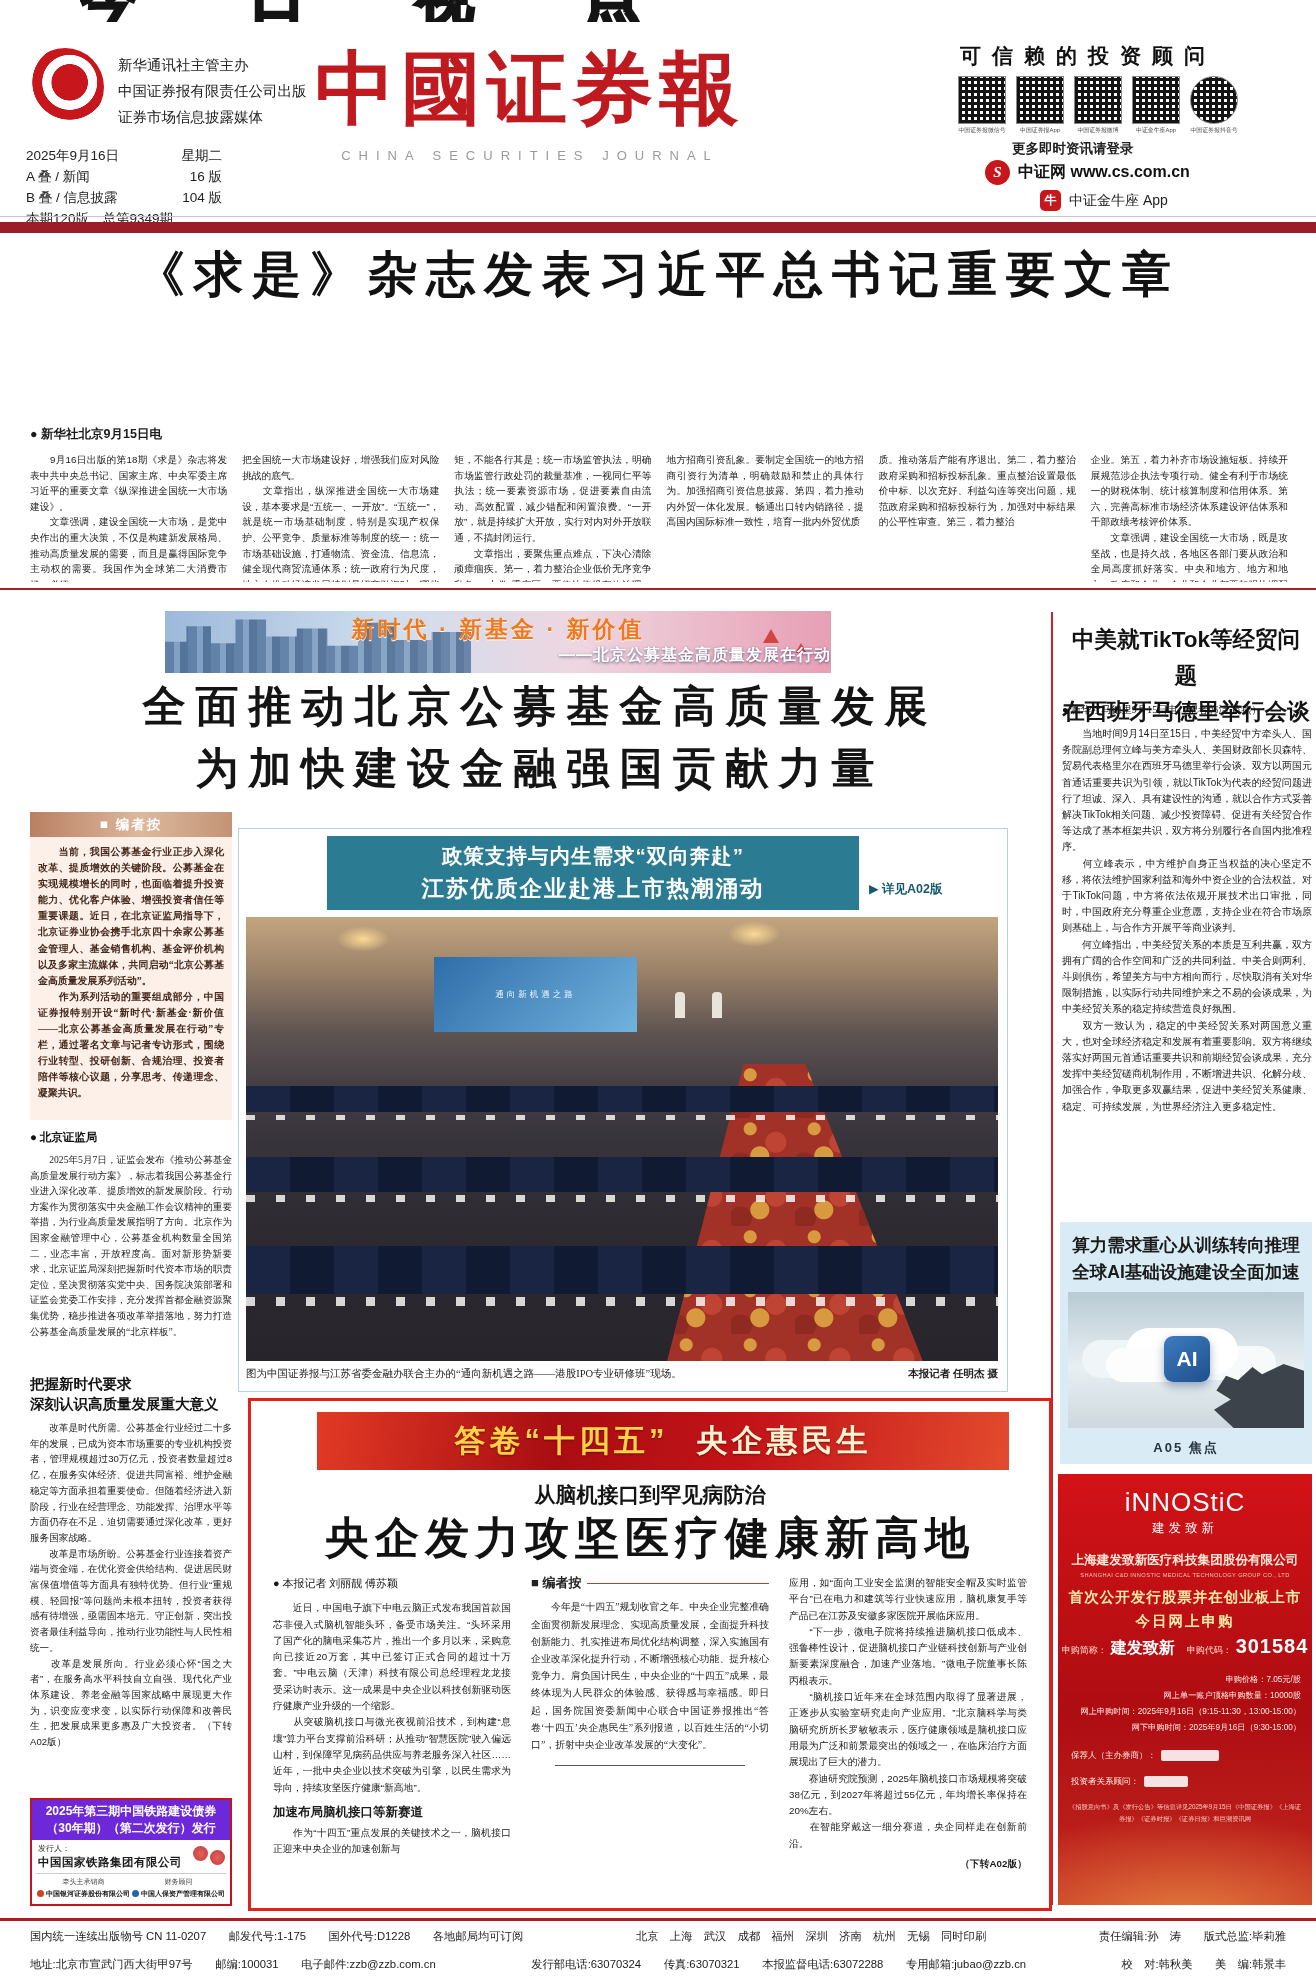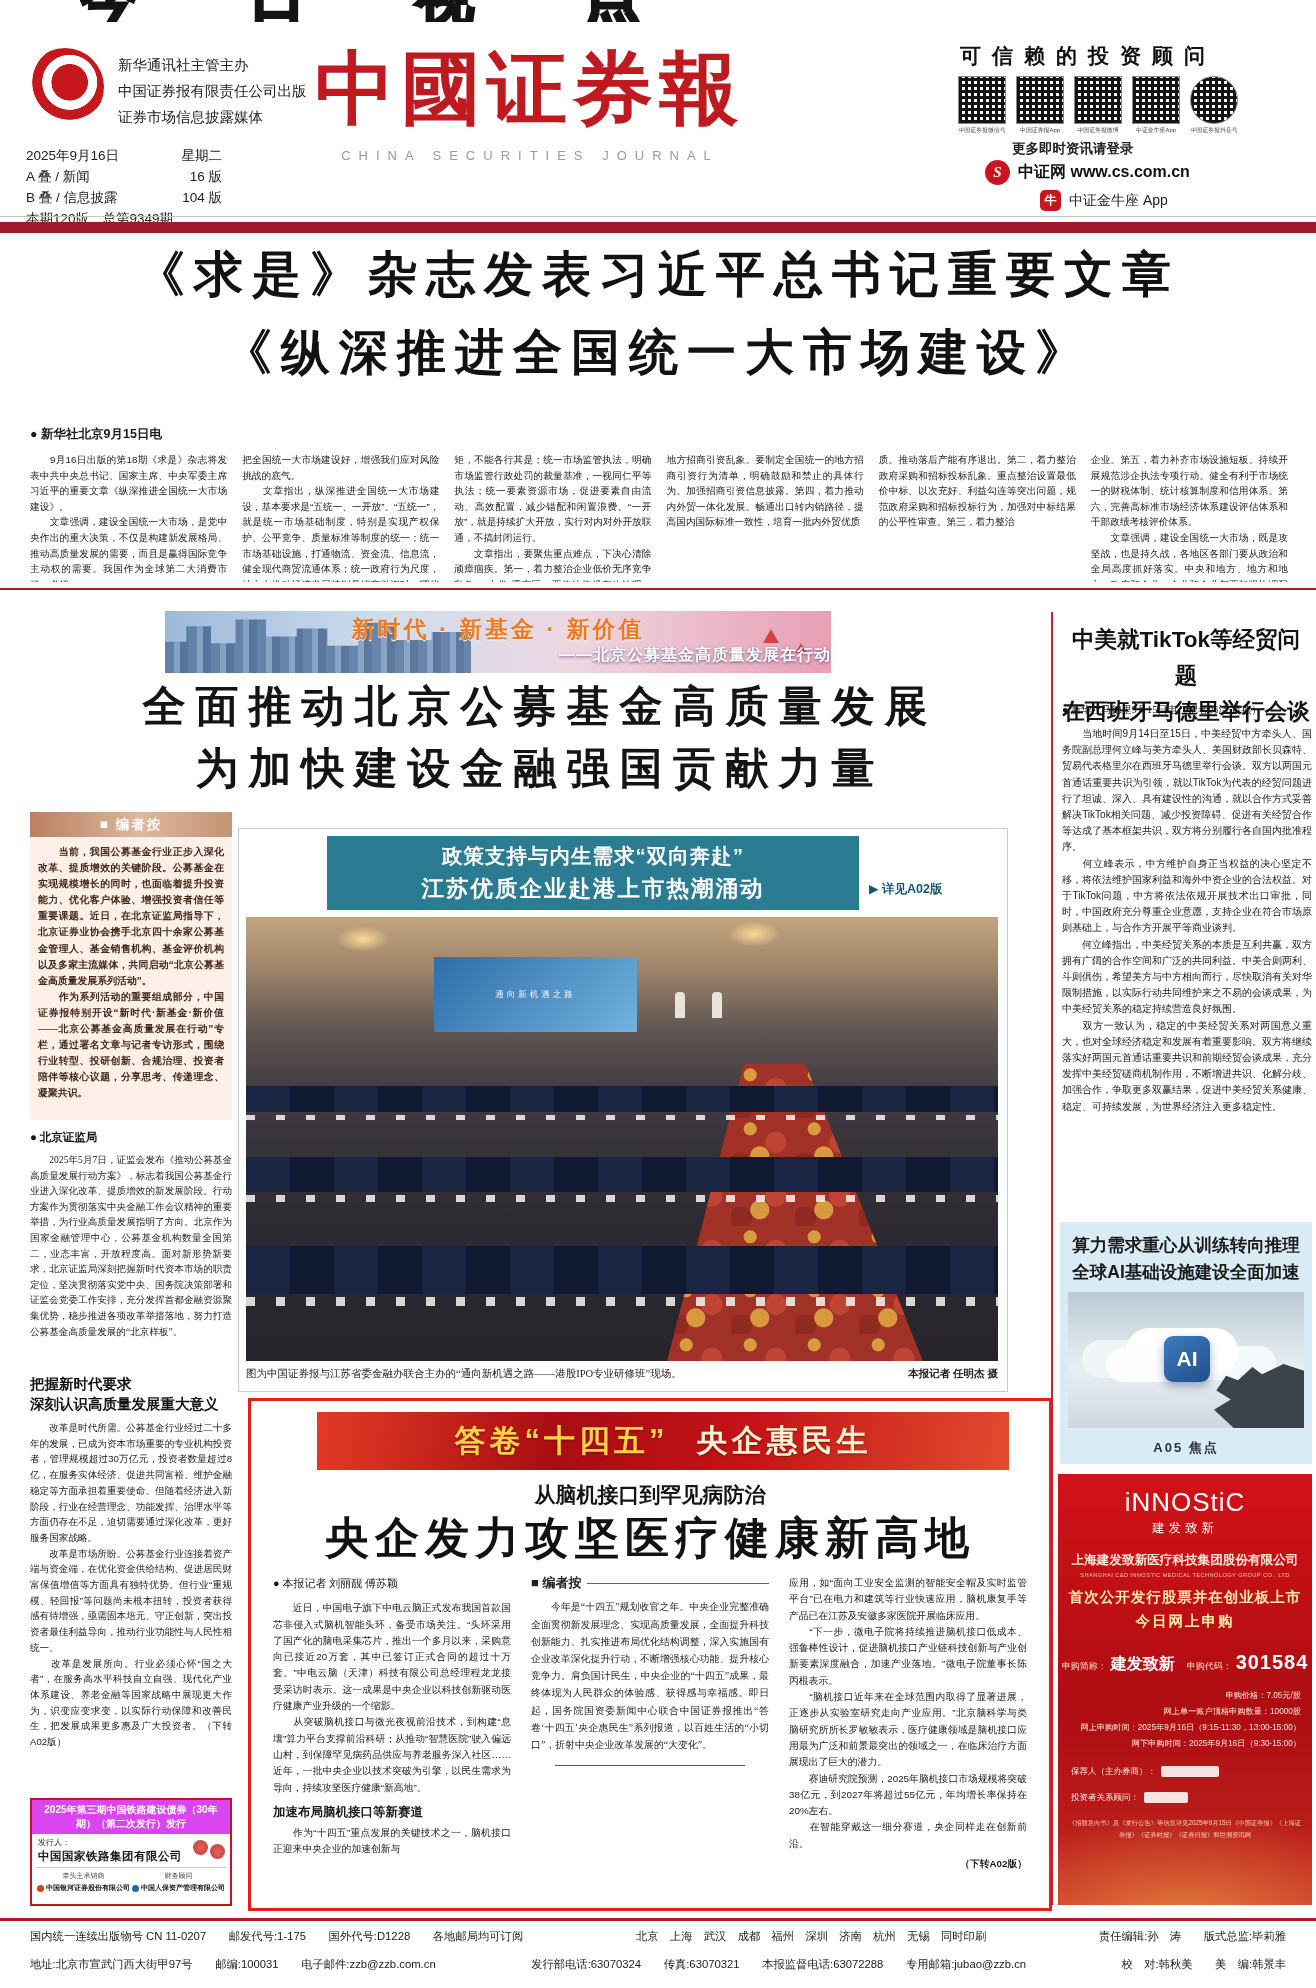--- a/index.html
+++ b/index.html
@@ -75,21 +75,21 @@
   .enote-hd{height:25px;background:linear-gradient(90deg,#b97f61,#ddb89e 55%,#c39374);color:#fff;font-size:13.5px;
             font-weight:bold;display:flex;align-items:center;justify-content:center;letter-spacing:2px}
   .enote-bd{padding:7px 8px;font-size:9.9px;line-height:16.1px;color:#46291b;font-weight:bold}
   #bjby{left:30px;top:1130px;font-size:11.5px;color:#111}
   #bjintro{left:30px;top:1152px;width:202px;height:216px;font-size:9.6px;line-height:15.6px;color:#222;overflow:hidden}
   #bjsub{left:30px;top:1374px;width:202px;font-size:14.5px;font-weight:900;line-height:1.4;color:#141414}
   #bjbody{left:30px;top:1420px;width:202px;height:372px;font-size:9.6px;line-height:15.7px;overflow:hidden}
 
   
   #bondad{left:30px;top:1798px;width:198px;height:104px;border:2px solid #c41420;background:#fff}
-  .bond-hd{background:#d946ef;color:#fff;font-size:10px;font-weight:bold;text-align:center;padding:3px 4px;line-height:1.4}
+  .bond-hd{background:#6d28d9;color:#fff;font-size:12px;font-weight:bold;text-align:center;padding:3px 4px;line-height:1.4}
   .bond-bd{position:relative;padding:3px 6px 0}
   .bond-il{font-size:8px;color:#333}
   .bond-issuer{font-size:11.5px;font-weight:900;letter-spacing:.5px;margin-top:1px}
   .seal{position:absolute;width:15px;height:15px;border-radius:50%;background:radial-gradient(#e0453c,#b01c18);opacity:.85}
   .bond-roles{display:flex;margin:3px 4px 0;border-top:1px solid #ccc;padding-top:3px}
   .role{flex:1;text-align:center}
   .role-l{font-size:7px;color:#444}
   .role-c{font-size:7px;font-weight:bold;display:flex;align-items:center;justify-content:center;gap:2px;margin-top:2px}
   .minilogo{width:7px;height:7px;border-radius:50%;background:#c42}
 
@@ -160,21 +160,21 @@
   
   #innostic{left:1058px;top:1474px;width:254px;height:431px;overflow:hidden;color:#fff;text-align:center;
             background:radial-gradient(ellipse 140% 36% at 50% 104%,rgba(255,196,90,.55),rgba(255,196,90,0) 70%),
                        linear-gradient(180deg,#d21217 0%,#ae0d12 55%,#c2271f 100%)}
   .inlogo{margin-top:13px;font-size:26px;font-weight:400;letter-spacing:1px}
   .inlogosub{font-size:12.5px;margin-top:2px;letter-spacing:4px}
   .incompany{margin:15px 8px 0;font-size:12.6px;font-weight:bold;color:#ffe9d8}
   .incompany-en{margin:3px 8px 0;font-size:5.7px;letter-spacing:.4px;color:#f3c6b2}
   .inline1{margin-top:10px;font-size:14.5px;font-weight:bold;color:#ffe9a8;letter-spacing:1px}
   .inline2{margin-top:5px;font-size:14.5px;font-weight:bold;color:#ffe9a8;letter-spacing:2px}
-  .inabbr{margin-top:20px;display:flex;justify-content:center;align-items:baseline;gap:4px}
+  .inabbr{margin-top:4px;display:flex;justify-content:center;align-items:baseline;gap:4px}
   .inabbr .lab{font-size:9px;color:#ffdcc8}
   .inabbr .v1{font-size:16px;font-weight:900}
   .inabbr .v2{font-size:20px;font-weight:900;letter-spacing:1px}
   .indetails{margin:13px 11px 0;text-align:right;font-size:8.2px;line-height:1.95;color:#ffe9e0}
   .inrole{margin:14px 13px 0;display:flex;align-items:center;gap:5px;text-align:left;font-size:8.5px;color:#ffe9e0}
   .inrole .plogo{width:58px;height:11px;border-radius:2px;background:rgba(255,255,255,.88)}
   .infine{margin:13px 10px 0;font-size:6.3px;line-height:1.85;color:#ffd9c8;opacity:.92;text-align:center}
 
   
   #ftline{left:0;top:1918px;width:1316px;height:3px;background:#b01d24}
@@ -244,21 +244,20 @@
   </div>
   <div class="abs" id="approw">
     <div class="bullicon">牛</div>
     <div id="appname">中证金牛座 App</div>
   </div>
 
   <div class="abs" id="grayline"></div>
   <div class="abs" id="redbar"></div>
 
   <div class="abs" id="h1a">《求是》杂志发表习近平总书记重要文章</div>
-  <div class="abs" id="h1b">《纵深推进全国统一大市场建设》</div>
   <div class="abs" id="tbyline">● 新华社北京9月15日电</div>
   <div class="abs" id="tcols">
     <div class="tcol jt pre">　　9月16日出版的第18期《求是》杂志将发表中共中央总书记、国家主席、中央军委主席习近平的重要文章《纵深推进全国统一大市场建设》。
 　　文章强调，建设全国统一大市场，是党中央作出的重大决策，不仅是构建新发展格局、推动高质量发展的需要，而且是赢得国际竞争主动权的需要。我国作为全球第二大消费市场，必须</div>
     <div class="tcol jt pre">把全国统一大市场建设好，增强我们应对风险挑战的底气。
 　　文章指出，纵深推进全国统一大市场建设，基本要求是“五统一、一开放”。“五统一”，就是统一市场基础制度，特别是实现产权保护、公平竞争、质量标准等制度的统一；统一市场基础设施，打通物流、资金流、信息流，健全现代商贸流通体系；统一政府行为尺度，地方在推动经济发展特别是招商引资时，哪些能干哪些不能干有明确规</div>
     <div class="tcol jt pre">矩，不能各行其是；统一市场监管执法，明确市场监管行政处罚的裁量基准，一视同仁平等执法；统一要素资源市场，促进要素自由流动、高效配置，减少错配和闲置浪费。“一开放”，就是持续扩大开放，实行对内对外开放联通，不搞封闭运行。
 　　文章指出，要聚焦重点难点，下决心清除顽瘴痼疾。第一，着力整治企业低价无序竞争乱象。“内卷”重灾区，要依法依规有效治理。更好发挥行业协会自律作用，引导企业提升产品品</div>
     <div class="tcol jt pre">地方招商引资乱象。要制定全国统一的地方招商引资行为清单，明确鼓励和禁止的具体行为。加强招商引资信息披露。第四，着力推动内外贸一体化发展。畅通出口转内销路径，提高国内国际标准一致性，培育一批内外贸优质</div>
     <div class="tcol jt pre">质。推动落后产能有序退出。第二，着力整治政府采购和招标投标乱象。重点整治设置最低价中标、以次充好、利益勾连等突出问题，规范政府采购和招标投标行为，加强对中标结果的公平性审查。第三，着力整治</div>

